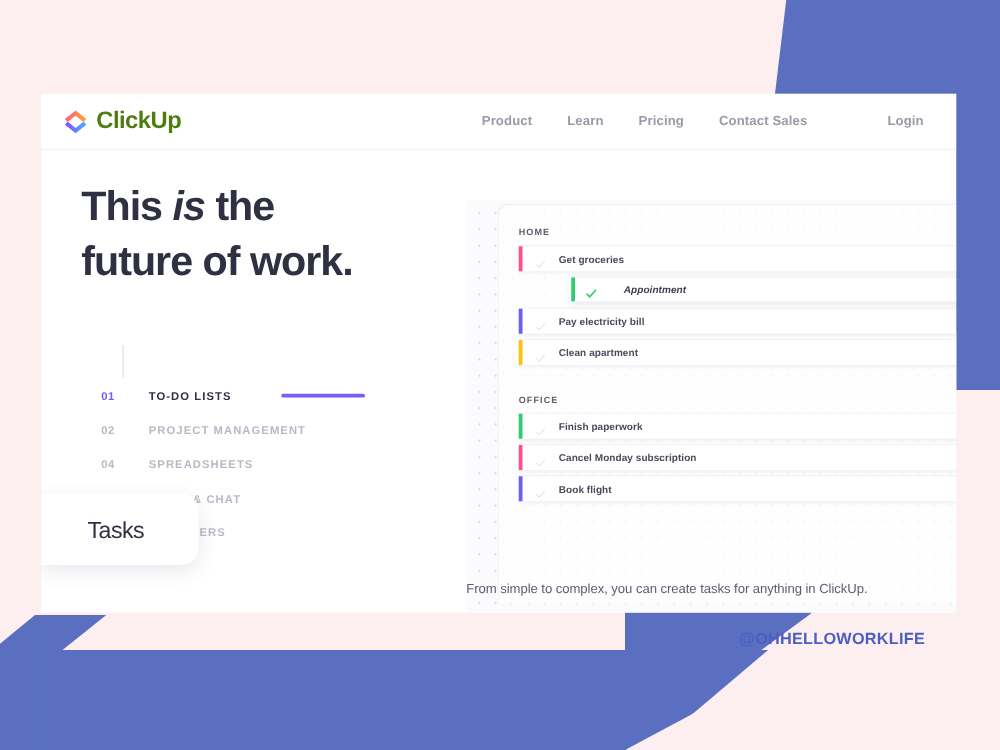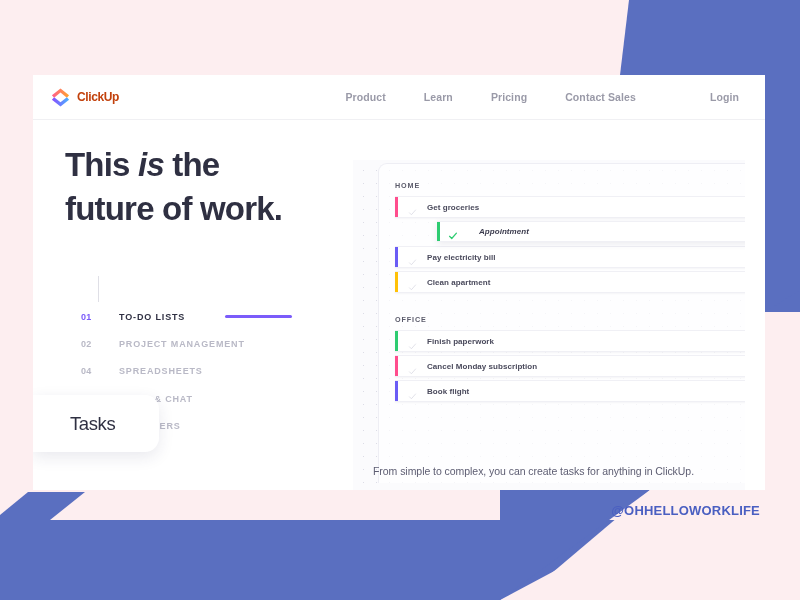--- a/index.html
+++ b/index.html
@@ -27,26 +27,26 @@
   #nav {
     position:absolute; left:0; top:0;
     width:100%; height:45px;
     background:#ffffff;
     border-bottom:1px solid #f0f0f3;
     display:flex; align-items:center;
   }
   .logo-wrap { display:flex; align-items:center; gap:6px; margin-left:17px; }
   .logo-mark { width:21px; height:21px; display:block; }
   .logo-text {
-    font-size:12px; font-weight:bold; color:#c2410c;
+    font-size:19px; font-weight:bold; color:#4d7c0f;
     letter-spacing:-0.4px;
   }
   .nav-links {
     margin-left:auto; display:flex; align-items:center;
-    gap:10px;
+    gap:0px;
   }
   .nav-link {
     font-size:10.5px; font-weight:bold; color:#9a9aa8;
     letter-spacing:0.1px; cursor:pointer; white-space:nowrap;
     padding:0 14px;
   }
   .nav-link.login { margin-left:36px; margin-right:12px; }
 
   
   #hero-left { position:absolute; left:0; top:45px; width:340px; height:370px; }
@@ -80,21 +80,21 @@
   .feature-row.active .feature-num { color:#7b5cfa; }
   .feature-row.active .feature-label { color:#2f3042; }
   .feature-bar {
     position:absolute; left:192px; top:12.2px;
     width:67px; height:3px; border-radius:2px;
     background:#7b5cfa;
   }
 
   
   #panel {
-    position:absolute; left:320px; top:85px;
+    position:absolute; left:340px; top:85px;
     width:392px; height:330px;
     background:#fbfbfd;
     background-image:radial-gradient(#dcdce6 0.9px, transparent 0.9px);
     background-size:13px 13px;
     background-position:4px 4px;
     overflow:hidden;
   }
   #panel-inner {
     position:absolute; left:25px; top:3px;
     width:432px; height:320px;
@@ -163,21 +163,21 @@
   #caption {
     position:absolute; left:340px; top:390px;
     width:392px;
     font-size:10.5px; color:#5d5d72;
     letter-spacing:-0.05px;
   }
 
   
   #watermark {
     position:absolute; left:0; top:503px; width:800px;
-    text-align:right; padding-right:40px;
+    text-align:right; padding-right:60px;
     font-size:13px; font-weight:bold; color:#4a5fc1;
     letter-spacing:0.2px; z-index:4;
   }
 </style>
 </head>
 <body>
 
 <svg id="bg" width="800" height="600" viewBox="0 0 800 600">
   <rect x="0" y="0" width="800" height="600" fill="#fdeef0"></rect>
 

